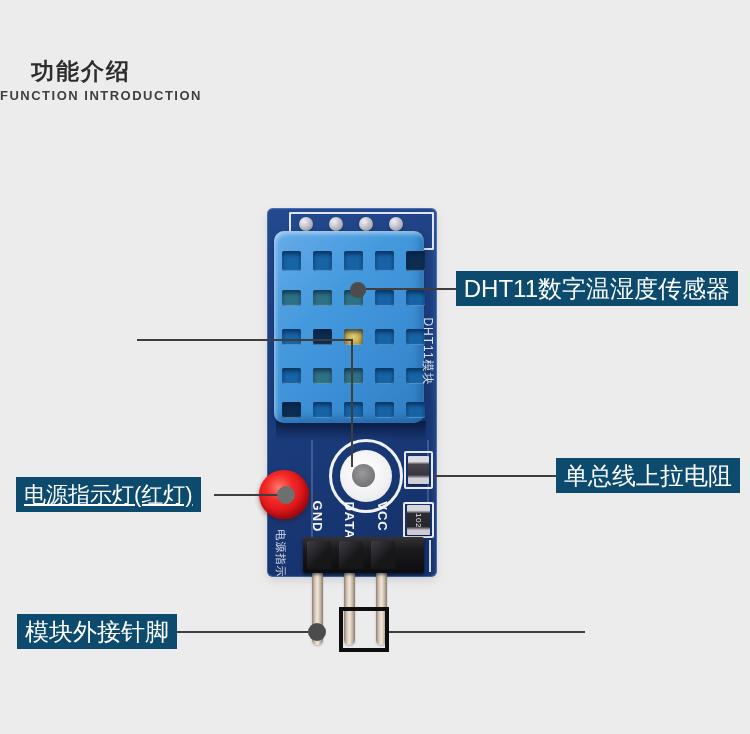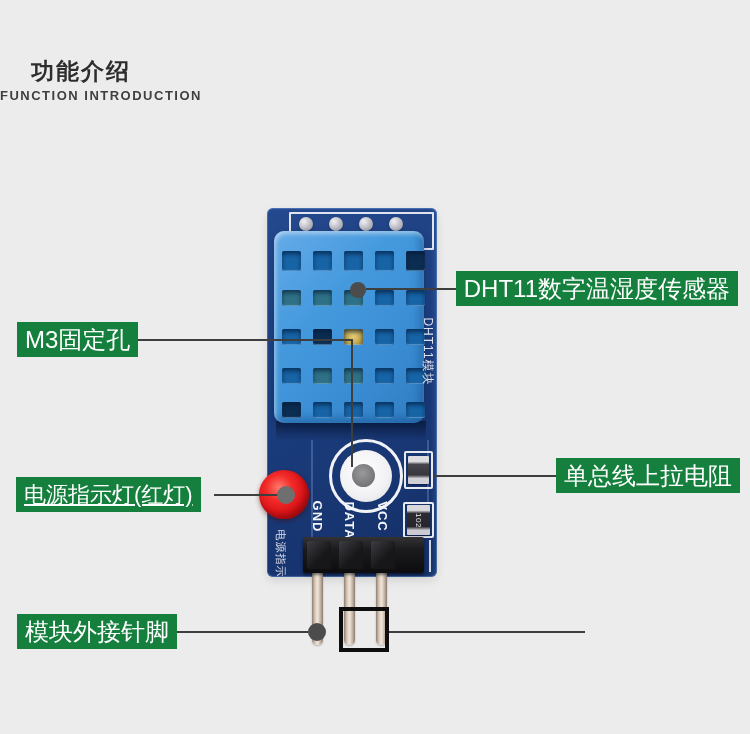--- a/index.html
+++ b/index.html
@@ -104,21 +104,21 @@
   .silk-line{background:rgba(255,255,255,.8);}
   
   .ann-line{background:#3e3e3e;height:2px;}
   .ann-vline{background:#3e3e3e;width:2px;}
   .dot{border-radius:50%;background:#4c4c4c;}
   .pitch-rect{
     left:339px;top:607px;width:50px;height:45px;box-sizing:border-box;
     border:4px solid #0e0e0e;background:transparent;
   }
   .label-box{
-    height:35px;background:#15803d;color:#ffffff;
+    height:35px;background:#0c4a6e;color:#ffffff;
     display:inline-flex;align-items:center;white-space:nowrap;
     padding:0 8px;font-size:24px;
   }
 </style>
 </head>
 <body>
 
 <div id="stage">
 
   <div class="abs title">功能介绍</div>
@@ -203,18 +203,17 @@
 
   <div class="abs ann-line" style="left:433px;top:475px;width:125px;"></div>
 
   <div class="abs ann-line" style="left:174px;top:631px;width:135px;"></div>
   <div class="abs dot" style="left:308px;top:623px;width:18px;height:18px;"></div>
 
   <div class="abs pitch-rect"></div>
   <div class="abs ann-line" style="left:389px;top:631px;width:196px;"></div>
 
   <div class="abs label-box" style="right:12px;top:271px;">DHT11数字温湿度传感器</div>
-  <div class="abs label-box" style="left:17px;top:322px;">M3固定孔</div>
   <div class="abs label-box" style="left:16px;top:477px;font-size:22px;text-decoration:underline;">电源指示灯(红灯)</div>
   <div class="abs label-box" style="left:17px;top:614px;">模块外接针脚</div>
   <div class="abs label-box" style="right:10px;top:458px;">单总线上拉电阻</div>
 
 </div>
 
 </body></html>

